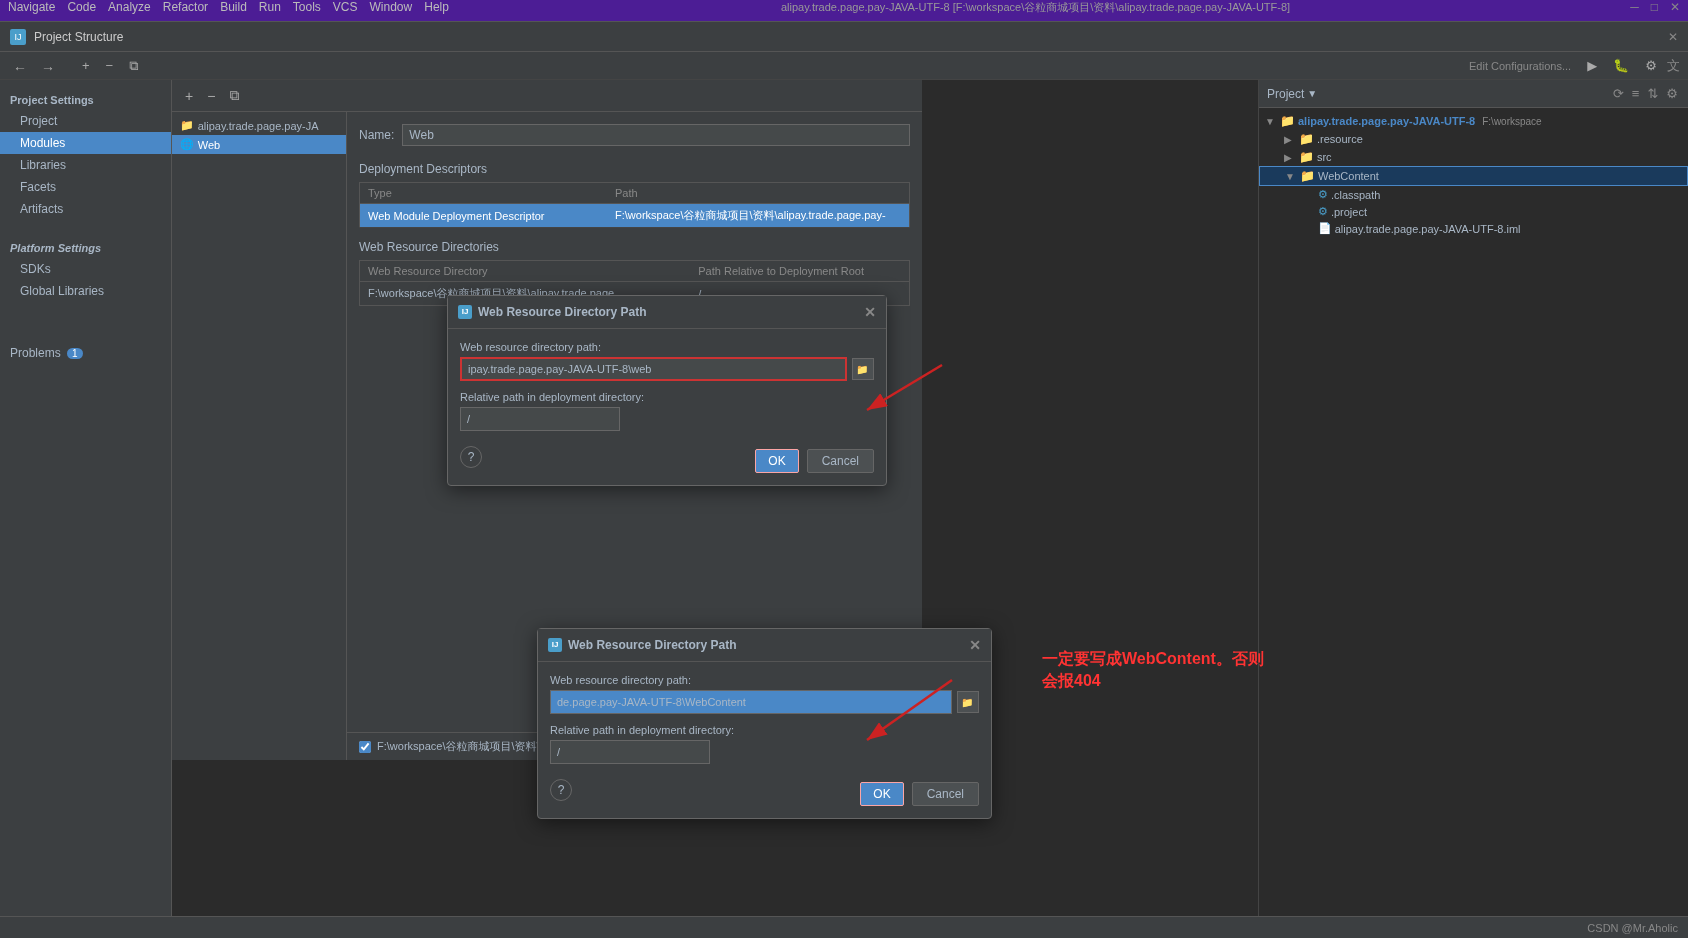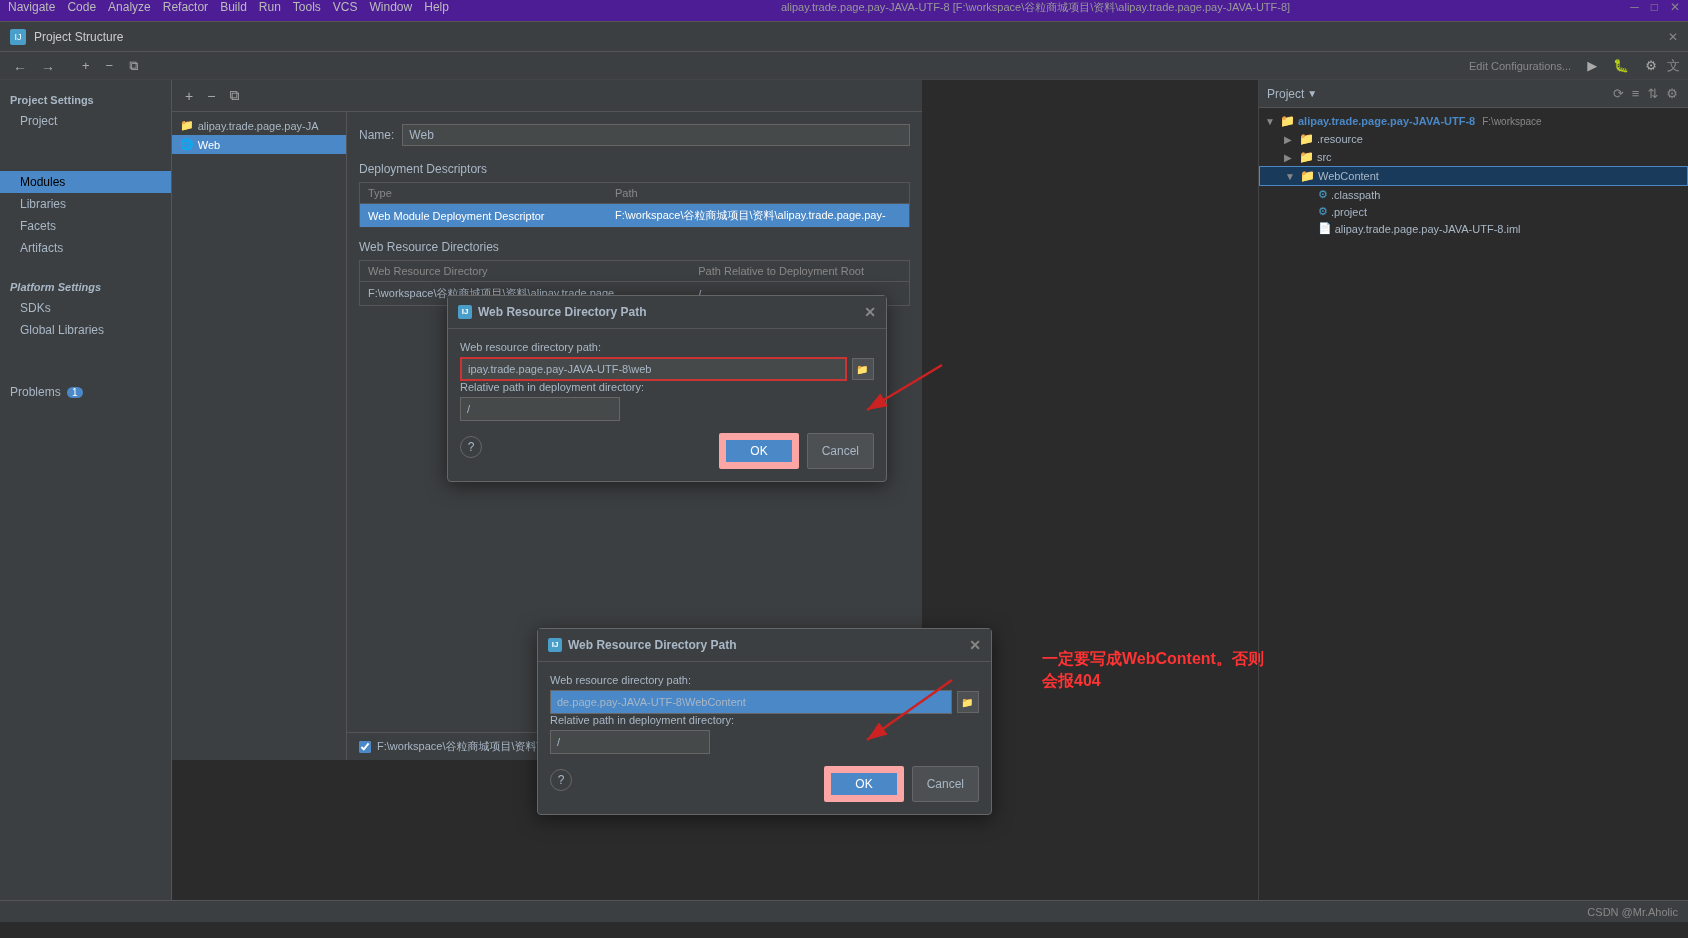--- a/index.html
+++ b/index.html
@@ -92,21 +92,21 @@
       font-size: 11px;
       font-weight: bold;
       color: #a9b7c6;
     }
     .sidebar-item {
       padding: 4px 10px 4px 20px;
       cursor: pointer;
       color: #a9b7c6;
       font-size: 12px;
     }
-    .sidebar-item.active { background: #4a88c7; color: #000000; margin-top: 39px; }
+    .sidebar-item.active { background: #4a88c7; color: #ffffff; }
     .sidebar-divider { height: 8px; }
     .sidebar-platform { margin-top: 8px; font-style: italic; }
 
     .problems-section {
       padding: 4px 10px;
       display: flex;
       align-items: center;
       gap: 6px;
       cursor: pointer;
     }
@@ -316,20 +316,21 @@
     .dialog-field-label {
       font-size: 11px;
       color: #a9b7c6;
       margin-bottom: 4px;
     }
 
     .dialog-input-row {
       display: flex;
       align-items: center;
       gap: 5px;
+      margin-bottom: 10px;
     }
     .dialog-input {
       flex: 1;
       background: #45494a;
       border: 1px solid #666;
       color: #a9b7c6;
       padding: 3px 6px;
       font-size: 11px;
       height: 24px;
     }
@@ -344,23 +345,23 @@
     }
 
     .dialog-buttons {
       display: flex;
       justify-content: center;
       gap: 8px;
       margin-top: 8px;
     }
     .btn-ok {
       background: #4a88c7;
-      border: 7px solid #fca5a5;
+      border: 1px solid #fca5a5;
       color: white;
-      padding: 4px 24px;
+      padding: 4px 12px;
       cursor: pointer;
       font-size: 12px;
       border-radius: 2px;
     }
     .btn-cancel {
       background: #4c5052;
       border: 1px solid #666;
       color: #a9b7c6;
       padding: 4px 14px;
       cursor: pointer;
@@ -435,21 +436,21 @@
     .tree-item.highlighted { background: #1a3a5c; border: 1px solid #4a88c7; }
     .tree-indent { width: 16px; flex-shrink: 0; }
     .tree-toggle { width: 12px; color: #888; font-size: 10px; flex-shrink: 0; }
     .tree-label { color: #a9b7c6; }
     .tree-label.module-name { color: #4a88c7; font-weight: bold; }
     .tree-path { color: #888; font-size: 10px; margin-left: 4px; }
 
     
     .status-bar {
       position: absolute;
-      bottom: 16px; left: 0; right: 0;
+      bottom: 0; left: 0; right: 0;
       height: 22px;
       background: #3c3f41;
       border-top: 1px solid #555;
       display: flex;
       align-items: center;
       padding: 0 10px;
       justify-content: flex-end;
       font-size: 11px;
       color: #888;
     }

